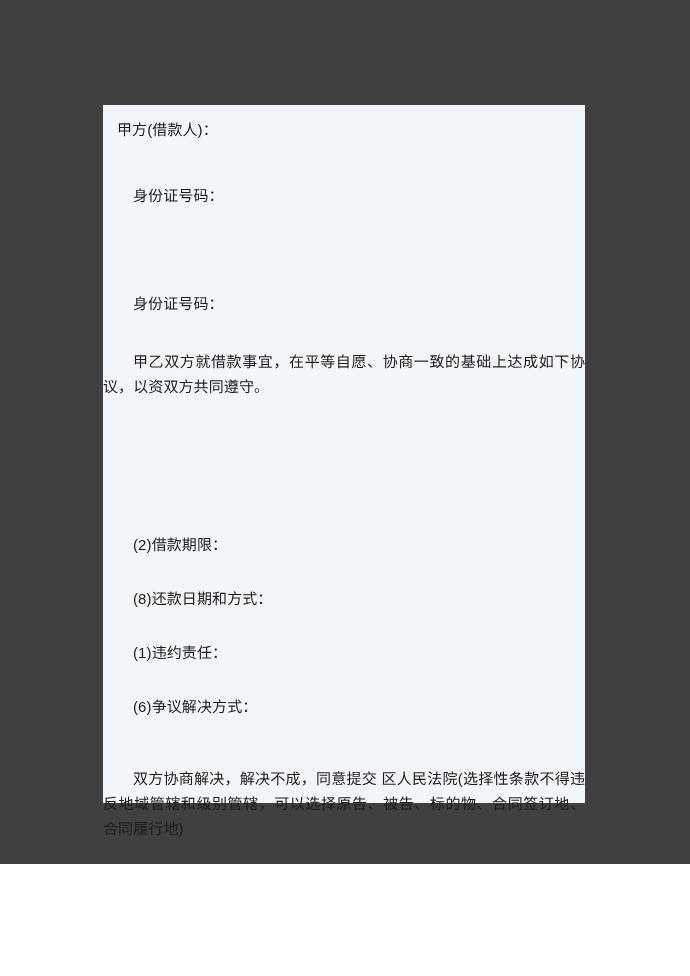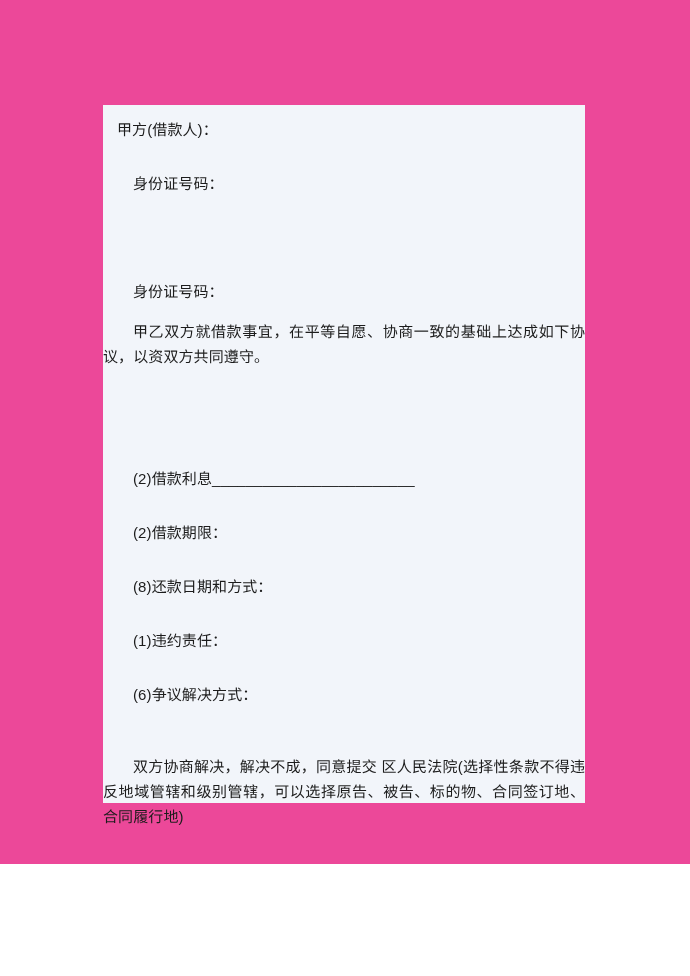--- a/index.html
+++ b/index.html
@@ -15,21 +15,21 @@
     -webkit-font-smoothing: antialiased;
     overflow: hidden;
     position: relative;
   }
 
   
   .page {
     position: relative;
     width: 690px;
     height: 864px;
-    background: #ec4899;
+    background: #404040;
     box-sizing: border-box;
   }
 
   
   .doc-block {
     position: absolute;
     left: 103px;
     top: 105px;
     width: 482px;
     height: 698px;
@@ -51,21 +51,21 @@
     letter-spacing: 0.1px;
     text-align: justify;
     text-justify: inter-ideograph;
     white-space: pre-wrap;
     word-break: break-all;
     box-sizing: border-box;
   }
 
   
   .indent-1 { text-indent: 14px; }
-  .indent-2 { text-indent: 30px; }
+  .indent-2 { text-indent: 30px; margin-top: 12px; }
 
   
   .para.flow {
     width: 482px;
   }
 
   .blank-rule {
     text-decoration: none;
   }
 </style>
@@ -76,24 +76,23 @@
 
   <div class="doc-block">
 
     <p class="para indent-1" style="top:12px;">甲方(借款人)：</p>
 
     <p class="para indent-2" style="top:66px;">身份证号码：</p>
 
 
     <p class="para indent-2" style="top:174px;">身份证号码：</p>
 
-    <p class="para flow indent-2" style="top:216px;font-family:Liberation Mono, monospace;">甲乙双方就借款事宜，在平等自愿、协商一致的基础上达成如下协议，以资双方共同遵守。</p>
+    <p class="para flow indent-2" style="top:232px;">甲乙双方就借款事宜，在平等自愿、协商一致的基础上达成如下协议，以资双方共同遵守。</p>
 
 
-    <p class="para indent-2 blank-rule" style="top:361px;">(2)借款利息________________________</p>
 
     <p class="para indent-2" style="top:415px;">(2)借款期限：</p>
 
     <p class="para indent-2" style="top:469px;">(8)还款日期和方式：</p>
 
     <p class="para indent-2" style="top:523px;">(1)违约责任：</p>
 
     <p class="para indent-2" style="top:577px;">(6)争议解决方式：</p>
 
     <p class="para flow indent-2" style="top:649px;">双方协商解决，解决不成，同意提交 区人民法院(选择性条款不得违反地域管辖和级别管辖，可以选择原告、被告、标的物、合同签订地、合同履行地)</p>

